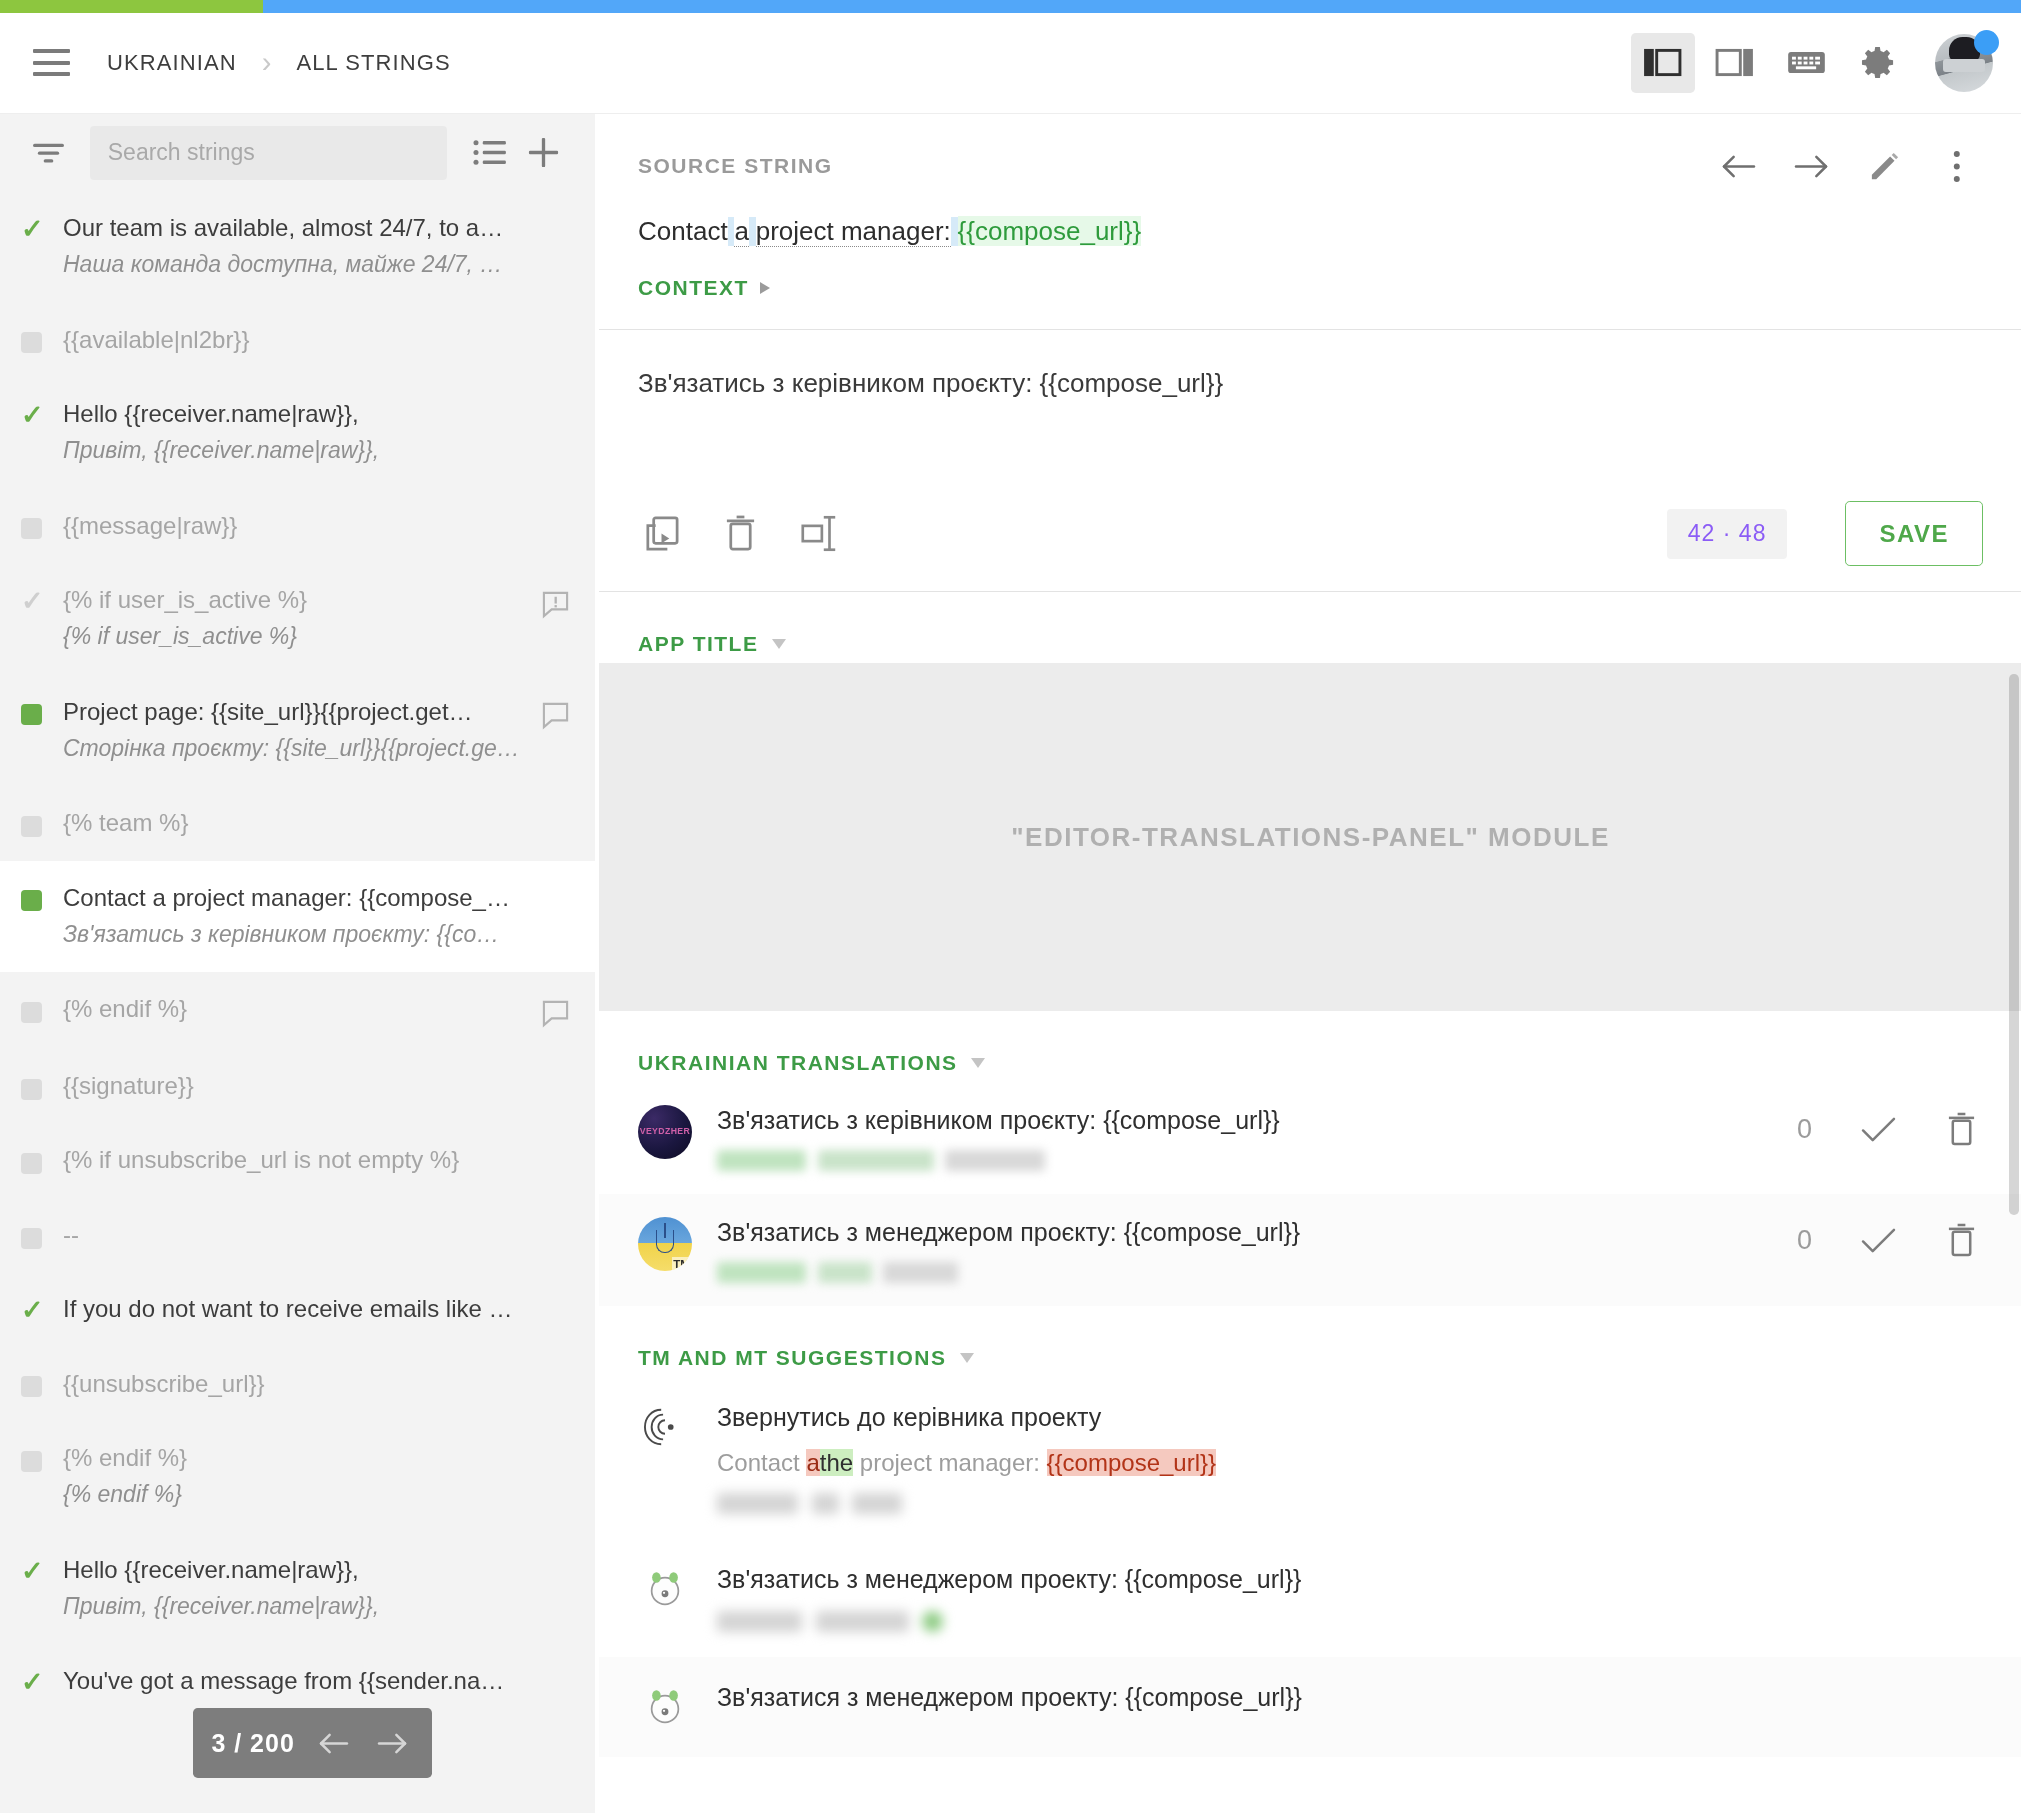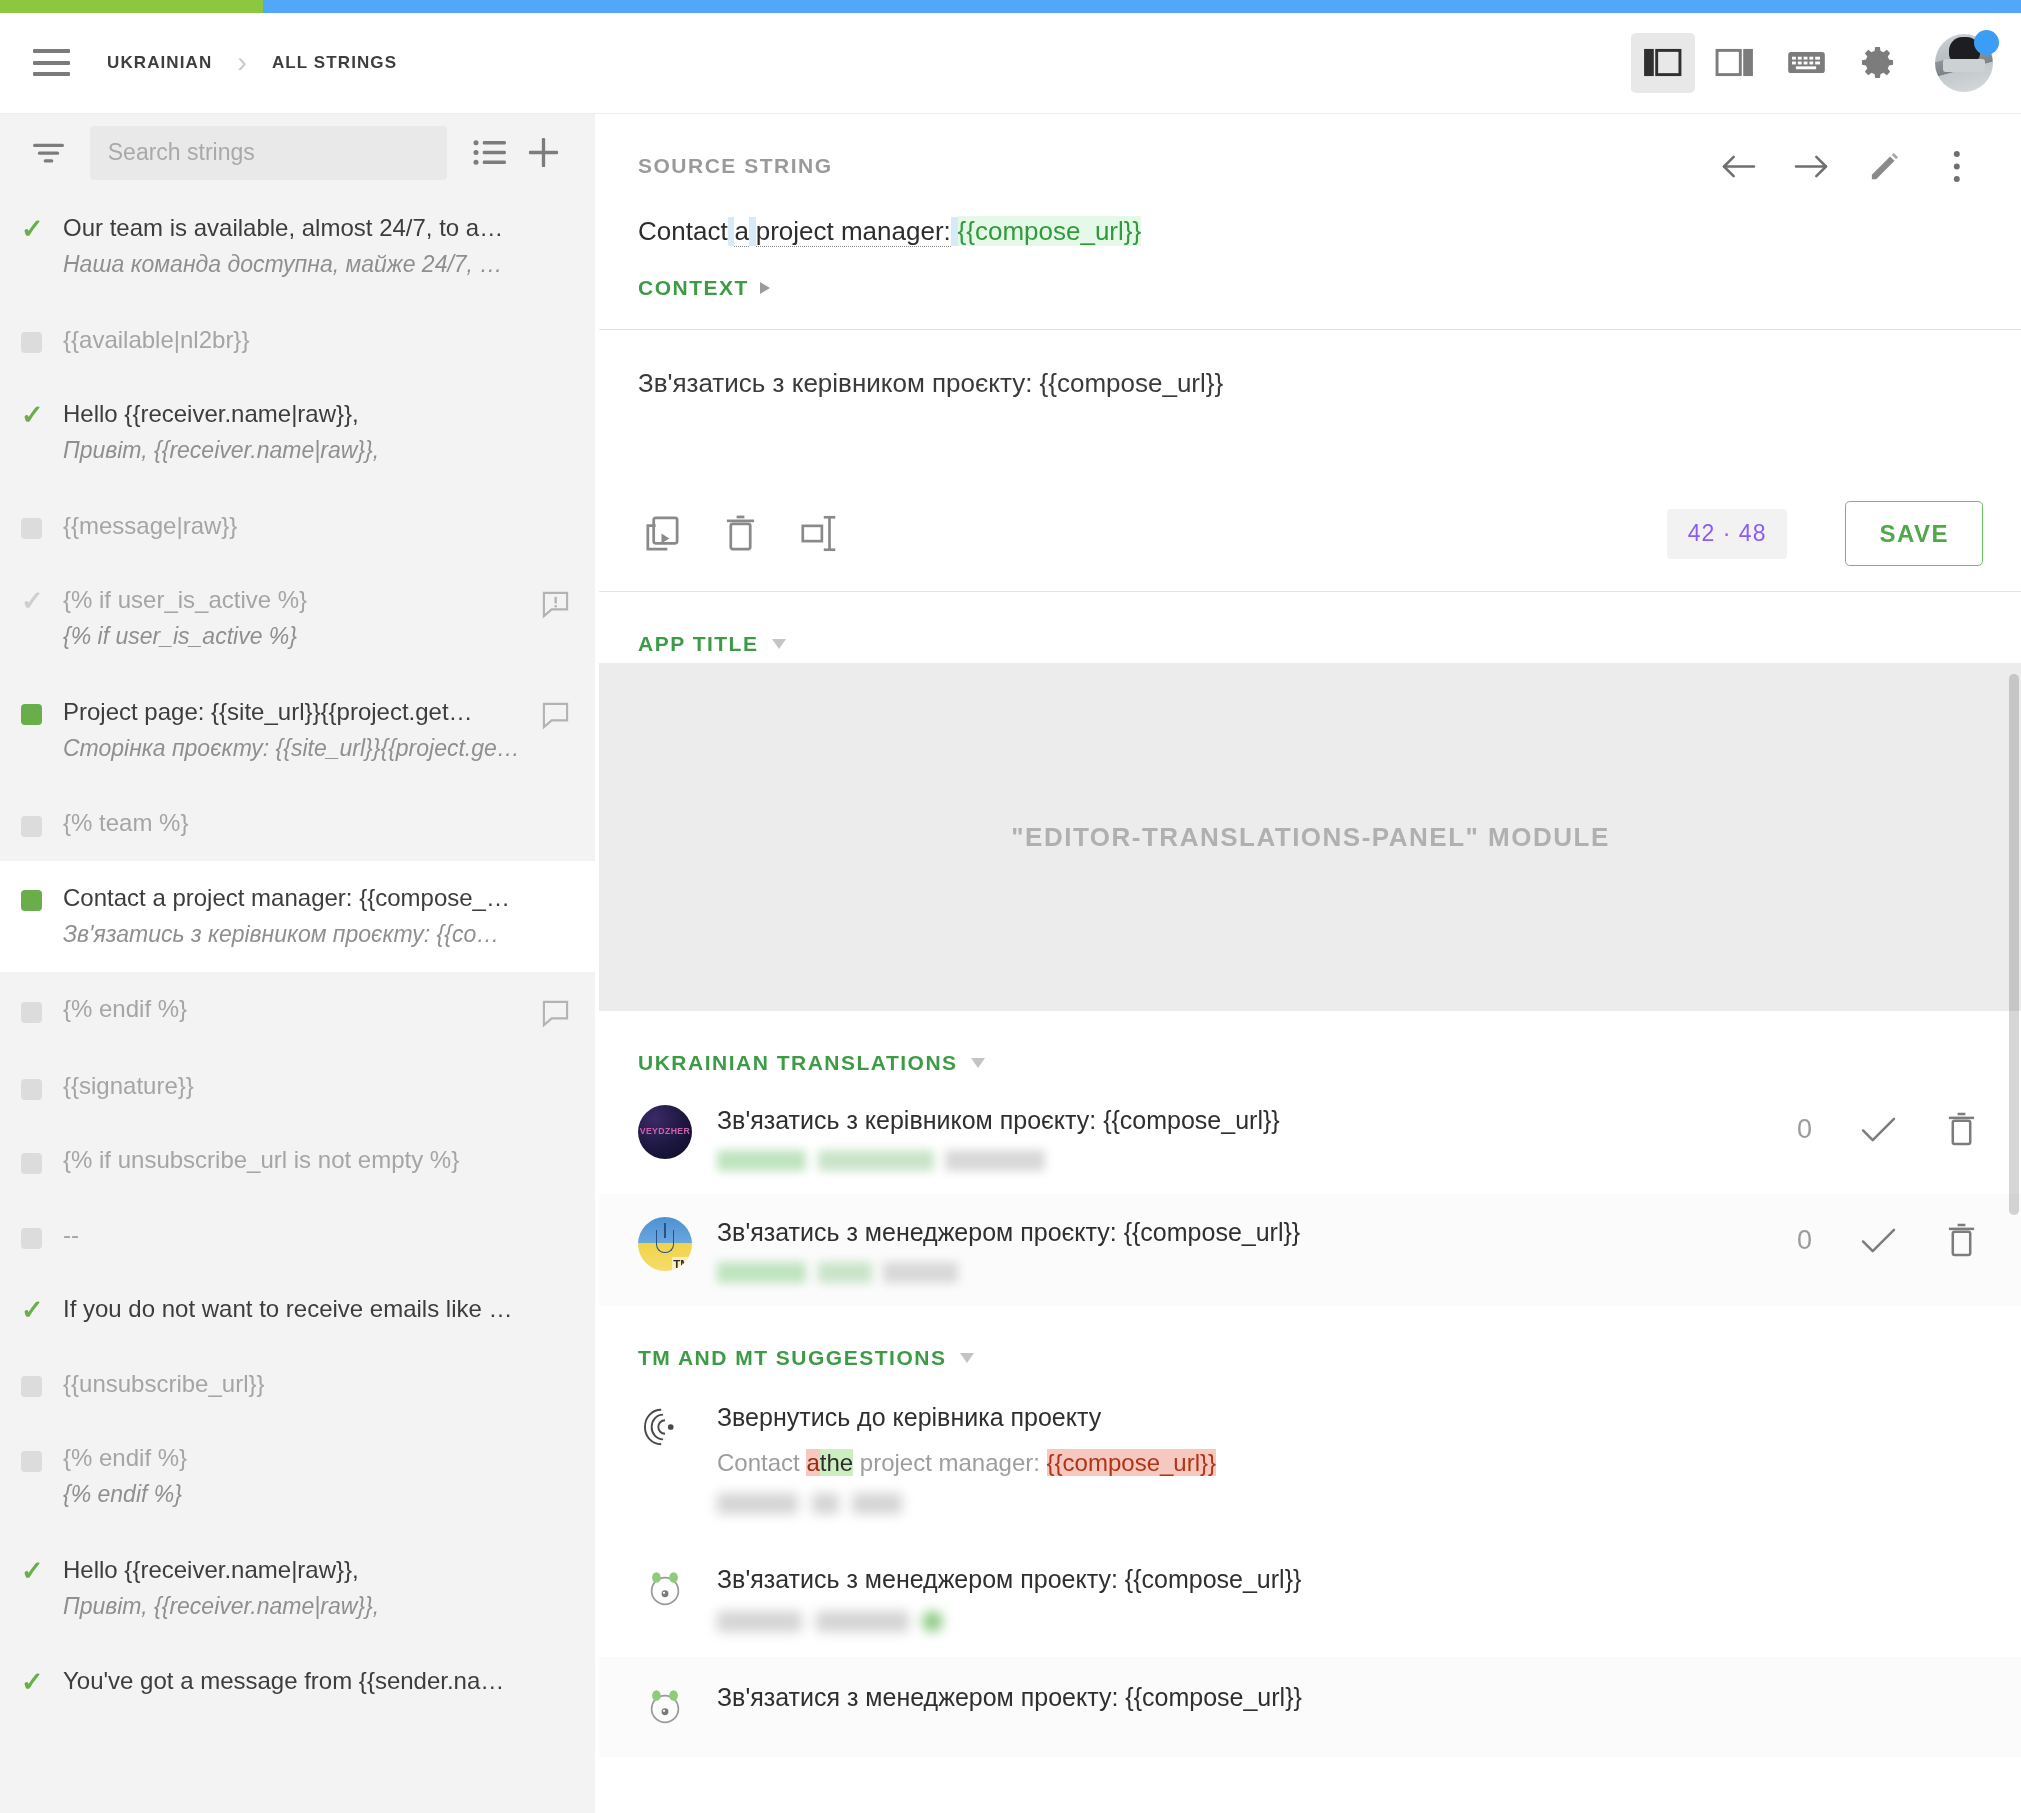--- a/index.html
+++ b/index.html
@@ -16,21 +16,21 @@
 
   
   #topbar {
     position: absolute; top: 12.6px; left: 0; width: 2022px; height: 101px;
     background: #fff; display: flex; align-items: center; padding: 0 29px 0 33px;
     border-bottom: 1px solid #eeeeee;
   }
   .hamburger { width: 37px; height: 27px; display: flex; flex-direction: column; justify-content: space-between; cursor: pointer; margin-right: 37px; }
   .hamburger i { display: block; height: 3.9px; background: #7b7b7b; border-radius: 1px; }
 
-  .crumb { font-size: 17px; letter-spacing: 1.1px; font-weight: 700; color: #3e3e3e; white-space: nowrap; }
+  .crumb { font-size: 22px; letter-spacing: 1.1px; font-weight: 400; color: #3e3e3e; white-space: nowrap; }
   .crumb-sep { margin: 0 25px; color: #c9c9c9; font-size: 29px; font-weight: 400; line-height: 1; }
 
   #topbar .spacer { flex: 1 1 auto; }
   .top-icon { width: 64px; height: 60px; display: flex; align-items: center; justify-content: center; margin-left: 7.7px; border-radius: 4.8px; cursor: pointer; }
   .top-icon.active { background: #e8e8e8; }
   .avatar-wrap { position: relative; width: 58px; height: 58px; margin-left: 25px; }
   .avatar-img {
     width: 58px; height: 58px; border-radius: 50%; overflow: hidden;
     background: linear-gradient(165deg,#cfd3d6 0%,#b8bdc1 38%,#8e9499 39%,#7c8288 58%,#c3c8cb 59%,#d7dbde 100%);
     position: relative;
@@ -443,20 +443,39 @@
         <div class="si-status">
           <span class="chk green">✓</span>
         </div>
         <div class="si-text">
           <div class="si-source">You've got a message from {{sender.na…</div>
         </div>
         <div class="si-badge"></div>
       </div>
     </div>
 
+  <div id="pager">
+    <div class="pg-label">3 / 200</div>
+    <div class="pg-arrow">
+      <svg width="33" height="25" viewBox="0 0 34 26">
+          <g stroke="#d6d6d6" stroke-width="2.6" fill="none" stroke-linecap="round" stroke-linejoin="round">
+            <line x1="31" y1="13" x2="4" y2="13"></line>
+            <polyline points="13,4 4,13 13,22"></polyline>
+          </g>
+        </svg>
+    </div>
+    <div class="pg-arrow">
+      <svg width="33" height="25" viewBox="0 0 34 26">
+          <g stroke="#d6d6d6" stroke-width="2.6" fill="none" stroke-linecap="round" stroke-linejoin="round">
+            <line x1="3" y1="13" x2="30" y2="13"></line>
+            <polyline points="21,4 30,13 21,22"></polyline>
+          </g>
+        </svg>
+    </div>
+  </div>
 </div>
 
 <div id="main">
 
   <div class="section-head">
     <div class="sec-title">SOURCE STRING</div>
     <div class="head-actions">
       <div class="hd-icon">
         <svg width="39" height="29" viewBox="0 0 40 30">
             <g stroke="#6f6f6f" stroke-width="2.6" fill="none" stroke-linecap="round" stroke-linejoin="round">

